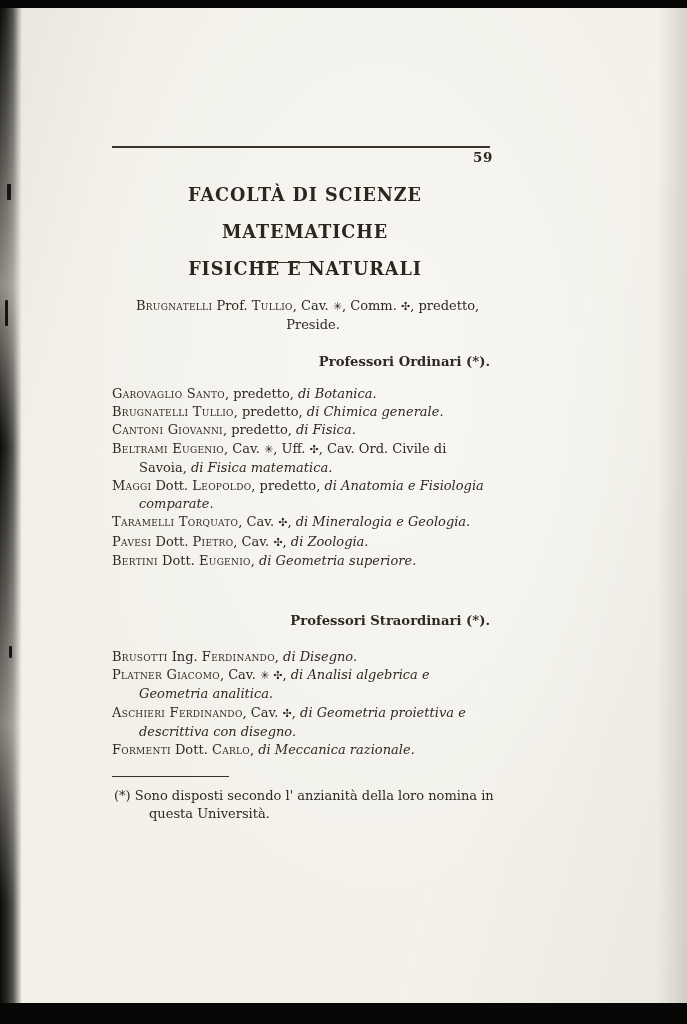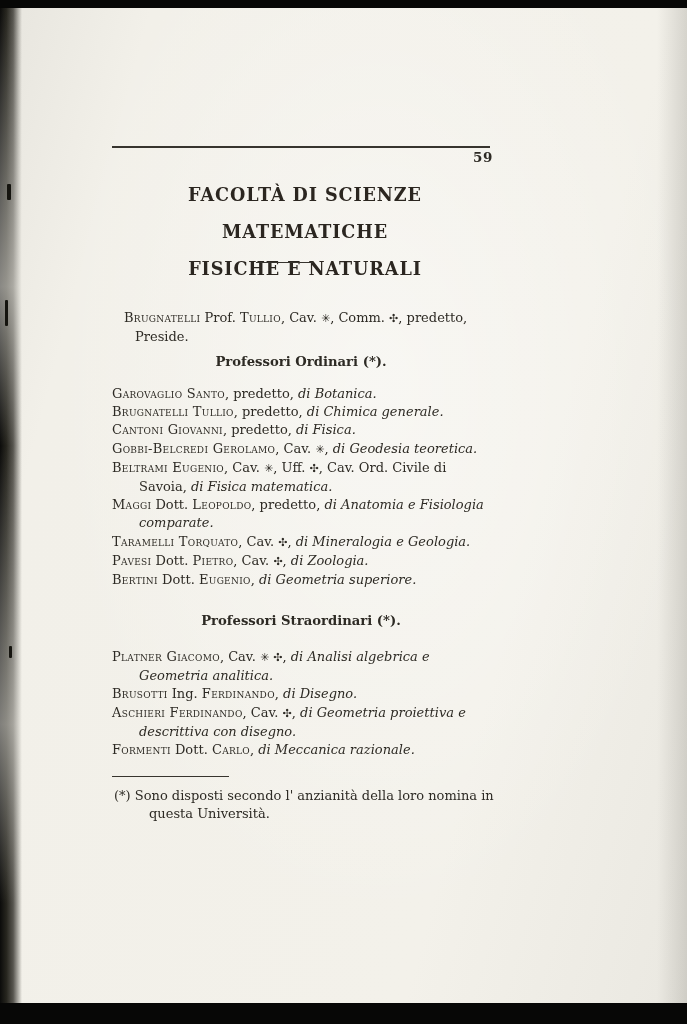--- a/index.html
+++ b/index.html
@@ -39,26 +39,26 @@
   .rule-top { top:146px; left:112px; width:378px; }
   .title-divider { top:262px; left:256px; width:57px; border-top-width:1.5px; }
   .foot-rule { top:776px; left:112px; width:117px; border-top-width:1.5px; }
 
   .title {
     position:absolute; top:176px; left:116px; width:378px;
     text-align:center; font-size:17.6px; font-weight:bold;
     letter-spacing:0.9px; line-height:37px; color:#2b2620;
   }
   .preside {
-    position:absolute; top:297px; left:112px; width:380px; margin:12px;
+    position:absolute; top:297px; left:112px; width:380px; margin:0;
     font-size:13px; line-height:17.8px;
-    padding-left:11px; text-indent:-11px;
+    padding-left:11px; text-indent:-11px;text-align:center;
   }
   .sec-heading {
-    position:absolute; left:112px; width:378px; text-align:center;
+    position:absolute; left:112px; width:378px; text-align:right;
     font-weight:bold; font-size:13.2px;
   }
   .h1pos { top:354px; }
   .h2pos { top:613px; }
   .entries {
     position:absolute; left:112px; width:381px;
     font-size:13px; line-height:18.2px;
   }
   .e1pos { top:385px; }
   .e2pos { top:648px; }
@@ -99,32 +99,31 @@
 
   <div class="rule title-divider"></div>
 
   <p class="preside"><span class="seg-sc">Brugnatelli</span><span class="seg-plain"> Prof. </span><span class="seg-sc">Tullio</span><span class="seg-plain">, Cav. </span><span class="seg-symbol">✳</span><span class="seg-plain">, Comm. </span><span class="seg-symbol">✣</span><span class="seg-plain">, predetto, Preside.</span></p>
 
   <div class="sec-heading h1pos">Professori Ordinari (*).</div>
   <div class="entries e1pos">
       <p class="entry"><span class="seg-sc">Garovaglio Santo</span><span class="seg-plain">, predetto, </span><span class="seg-italic">di Botanica.</span></p>
       <p class="entry"><span class="seg-sc">Brugnatelli Tullio</span><span class="seg-plain">, predetto, </span><span class="seg-italic">di Chimica generale.</span></p>
       <p class="entry"><span class="seg-sc">Cantoni Giovanni</span><span class="seg-plain">, predetto, </span><span class="seg-italic">di Fisica.</span></p>
-      <p class="entry"><span class="seg-sc">Gobbi-Belcredi Gerolamo</span><span class="seg-plain">, Cav. </span><span class="seg-symbol">✳</span><span class="seg-plain">, </span><span class="seg-italic">di Geodesia teoretica.</span></p>
       <p class="entry"><span class="seg-sc">Beltrami Eugenio</span><span class="seg-plain">, Cav. </span><span class="seg-symbol">✳</span><span class="seg-plain">, Uff. </span><span class="seg-symbol">✣</span><span class="seg-plain">, Cav. Ord. Civile di Savoia, </span><span class="seg-italic">di Fisica matematica.</span></p>
       <p class="entry"><span class="seg-sc">Maggi</span><span class="seg-plain"> Dott. </span><span class="seg-sc">Leopoldo</span><span class="seg-plain">, predetto, </span><span class="seg-italic">di Anatomia e Fisiologia comparate.</span></p>
       <p class="entry"><span class="seg-sc">Taramelli Torquato</span><span class="seg-plain">, Cav. </span><span class="seg-symbol">✣</span><span class="seg-plain">, </span><span class="seg-italic">di Mineralogia e Geologia.</span></p>
       <p class="entry"><span class="seg-sc">Pavesi</span><span class="seg-plain"> Dott. </span><span class="seg-sc">Pietro</span><span class="seg-plain">, Cav. </span><span class="seg-symbol">✣</span><span class="seg-plain">, </span><span class="seg-italic">di Zoologia.</span></p>
       <p class="entry"><span class="seg-sc">Bertini</span><span class="seg-plain"> Dott. </span><span class="seg-sc">Eugenio</span><span class="seg-plain">, </span><span class="seg-italic">di Geometria superiore.</span></p>
     </div>
 
   <div class="sec-heading h2pos">Professori Straordinari (*).</div>
   <div class="entries e2pos">
+      <p class="entry"><span class="seg-sc">Brusotti</span><span class="seg-plain"> Ing. </span><span class="seg-sc">Ferdinando</span><span class="seg-plain">, </span><span class="seg-italic">di Disegno.</span></p>
       <p class="entry"><span class="seg-sc">Platner Giacomo</span><span class="seg-plain">, Cav. </span><span class="seg-symbol">✳</span><span class="seg-plain"> </span><span class="seg-symbol">✣</span><span class="seg-plain">, </span><span class="seg-italic">di Analisi algebrica e Geometria analitica.</span></p>
-      <p class="entry"><span class="seg-sc">Brusotti</span><span class="seg-plain"> Ing. </span><span class="seg-sc">Ferdinando</span><span class="seg-plain">, </span><span class="seg-italic">di Disegno.</span></p>
       <p class="entry"><span class="seg-sc">Aschieri Ferdinando</span><span class="seg-plain">, Cav. </span><span class="seg-symbol">✣</span><span class="seg-plain">, </span><span class="seg-italic">di Geometria proiettiva e descrittiva con disegno.</span></p>
       <p class="entry"><span class="seg-sc">Formenti</span><span class="seg-plain"> Dott. </span><span class="seg-sc">Carlo</span><span class="seg-plain">, </span><span class="seg-italic">di Meccanica razionale.</span></p>
     </div>
 
   <div class="rule foot-rule"></div>
 
   <p class="footnote">
     <span>(*)</span>
     <span>Sono disposti secondo l' anzianità della loro nomina in questa Università.</span>
   </p>

